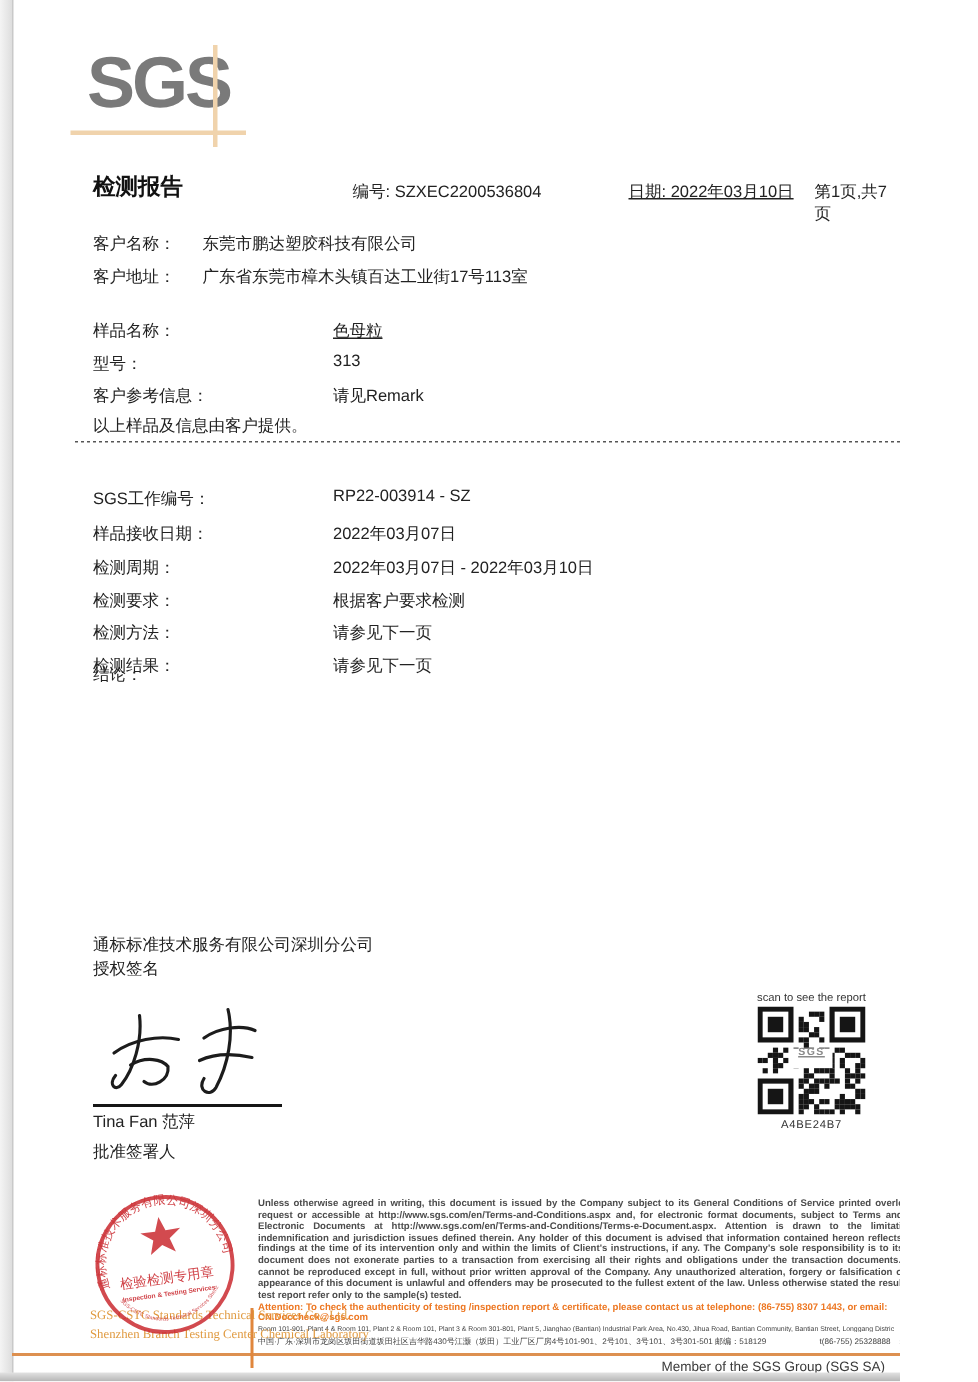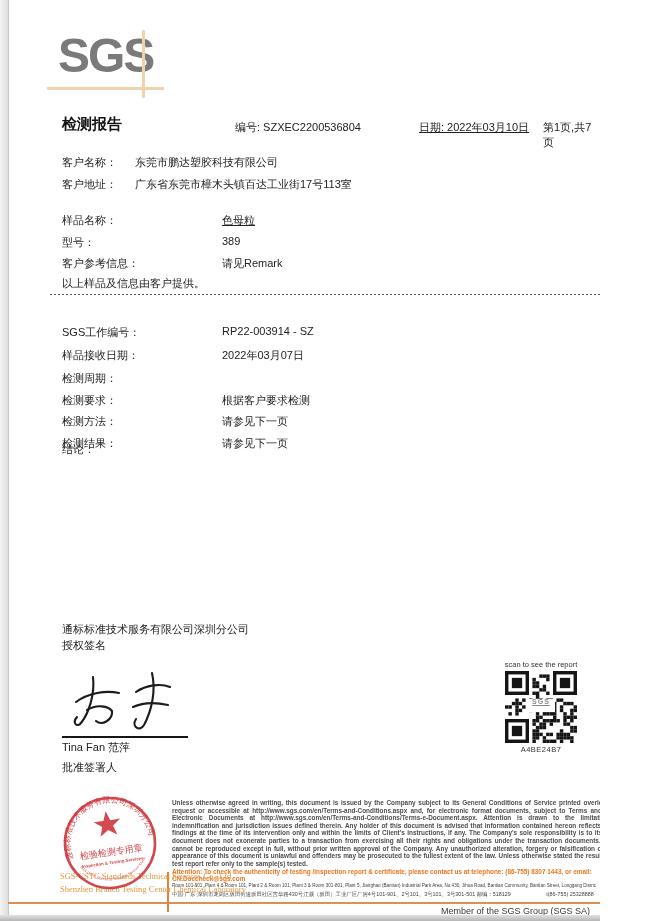--- a/index.html
+++ b/index.html
@@ -64,32 +64,33 @@
   <div class="abs hmeta" style="left:543px;top:120px;">第1页,共7页</div>
 
   <div class="row-label" style="top:155px;">客户名称：</div>
   <div class="row-value val-c1" style="top:155px;">东莞市鹏达塑胶科技有限公司</div>
   <div class="row-label" style="top:177px;">客户地址：</div>
   <div class="row-value val-c1" style="top:177px;">广东省东莞市樟木头镇百达工业街17号113室</div>
 
   <div class="row-label" style="top:213px;">样品名称：</div>
   <div class="row-value val-c2" style="top:213px;text-decoration:underline;">色母粒</div>
   <div class="row-label" style="top:235px;">型号：</div>
-  <div class="row-value val-c2" style="top:235px;">389</div>
+  <div class="row-value val-c2" style="top:235px;">313</div>
   <div class="row-label" style="top:256px;">客户参考信息：</div>
   <div class="row-value val-c2" style="top:256px;">请见Remark</div>
   <div class="note" style="top:276px;">以上样品及信息由客户提供。</div>
 
   <div class="divider" style="top:294px;"></div>
 
   <div class="row-label" style="top:325px;">SGS工作编号：</div>
   <div class="row-value val-c2" style="top:325px;">RP22-003914 - SZ</div>
   <div class="row-label" style="top:348px;">样品接收日期：</div>
   <div class="row-value val-c2" style="top:348px;">2022年03月07日</div>
   <div class="row-label" style="top:371px;">检测周期：</div>
+  <div class="row-value val-c2" style="top:371px;">2022年03月07日 - 2022年03月10日</div>
   <div class="row-label" style="top:393px;">检测要求：</div>
   <div class="row-value val-c2" style="top:393px;">根据客户要求检测</div>
   <div class="row-label" style="top:414px;">检测方法：</div>
   <div class="row-value val-c2" style="top:414px;">请参见下一页</div>
   <div class="row-label" style="top:436px;">检测结果：</div>
   <div class="row-value val-c2" style="top:436px;">请参见下一页</div>
 
   <div class="row-label" style="top:442px;">结论：</div>
 
   <div class="sig-name" style="top:622px;">通标标准技术服务有限公司深圳分公司</div>

